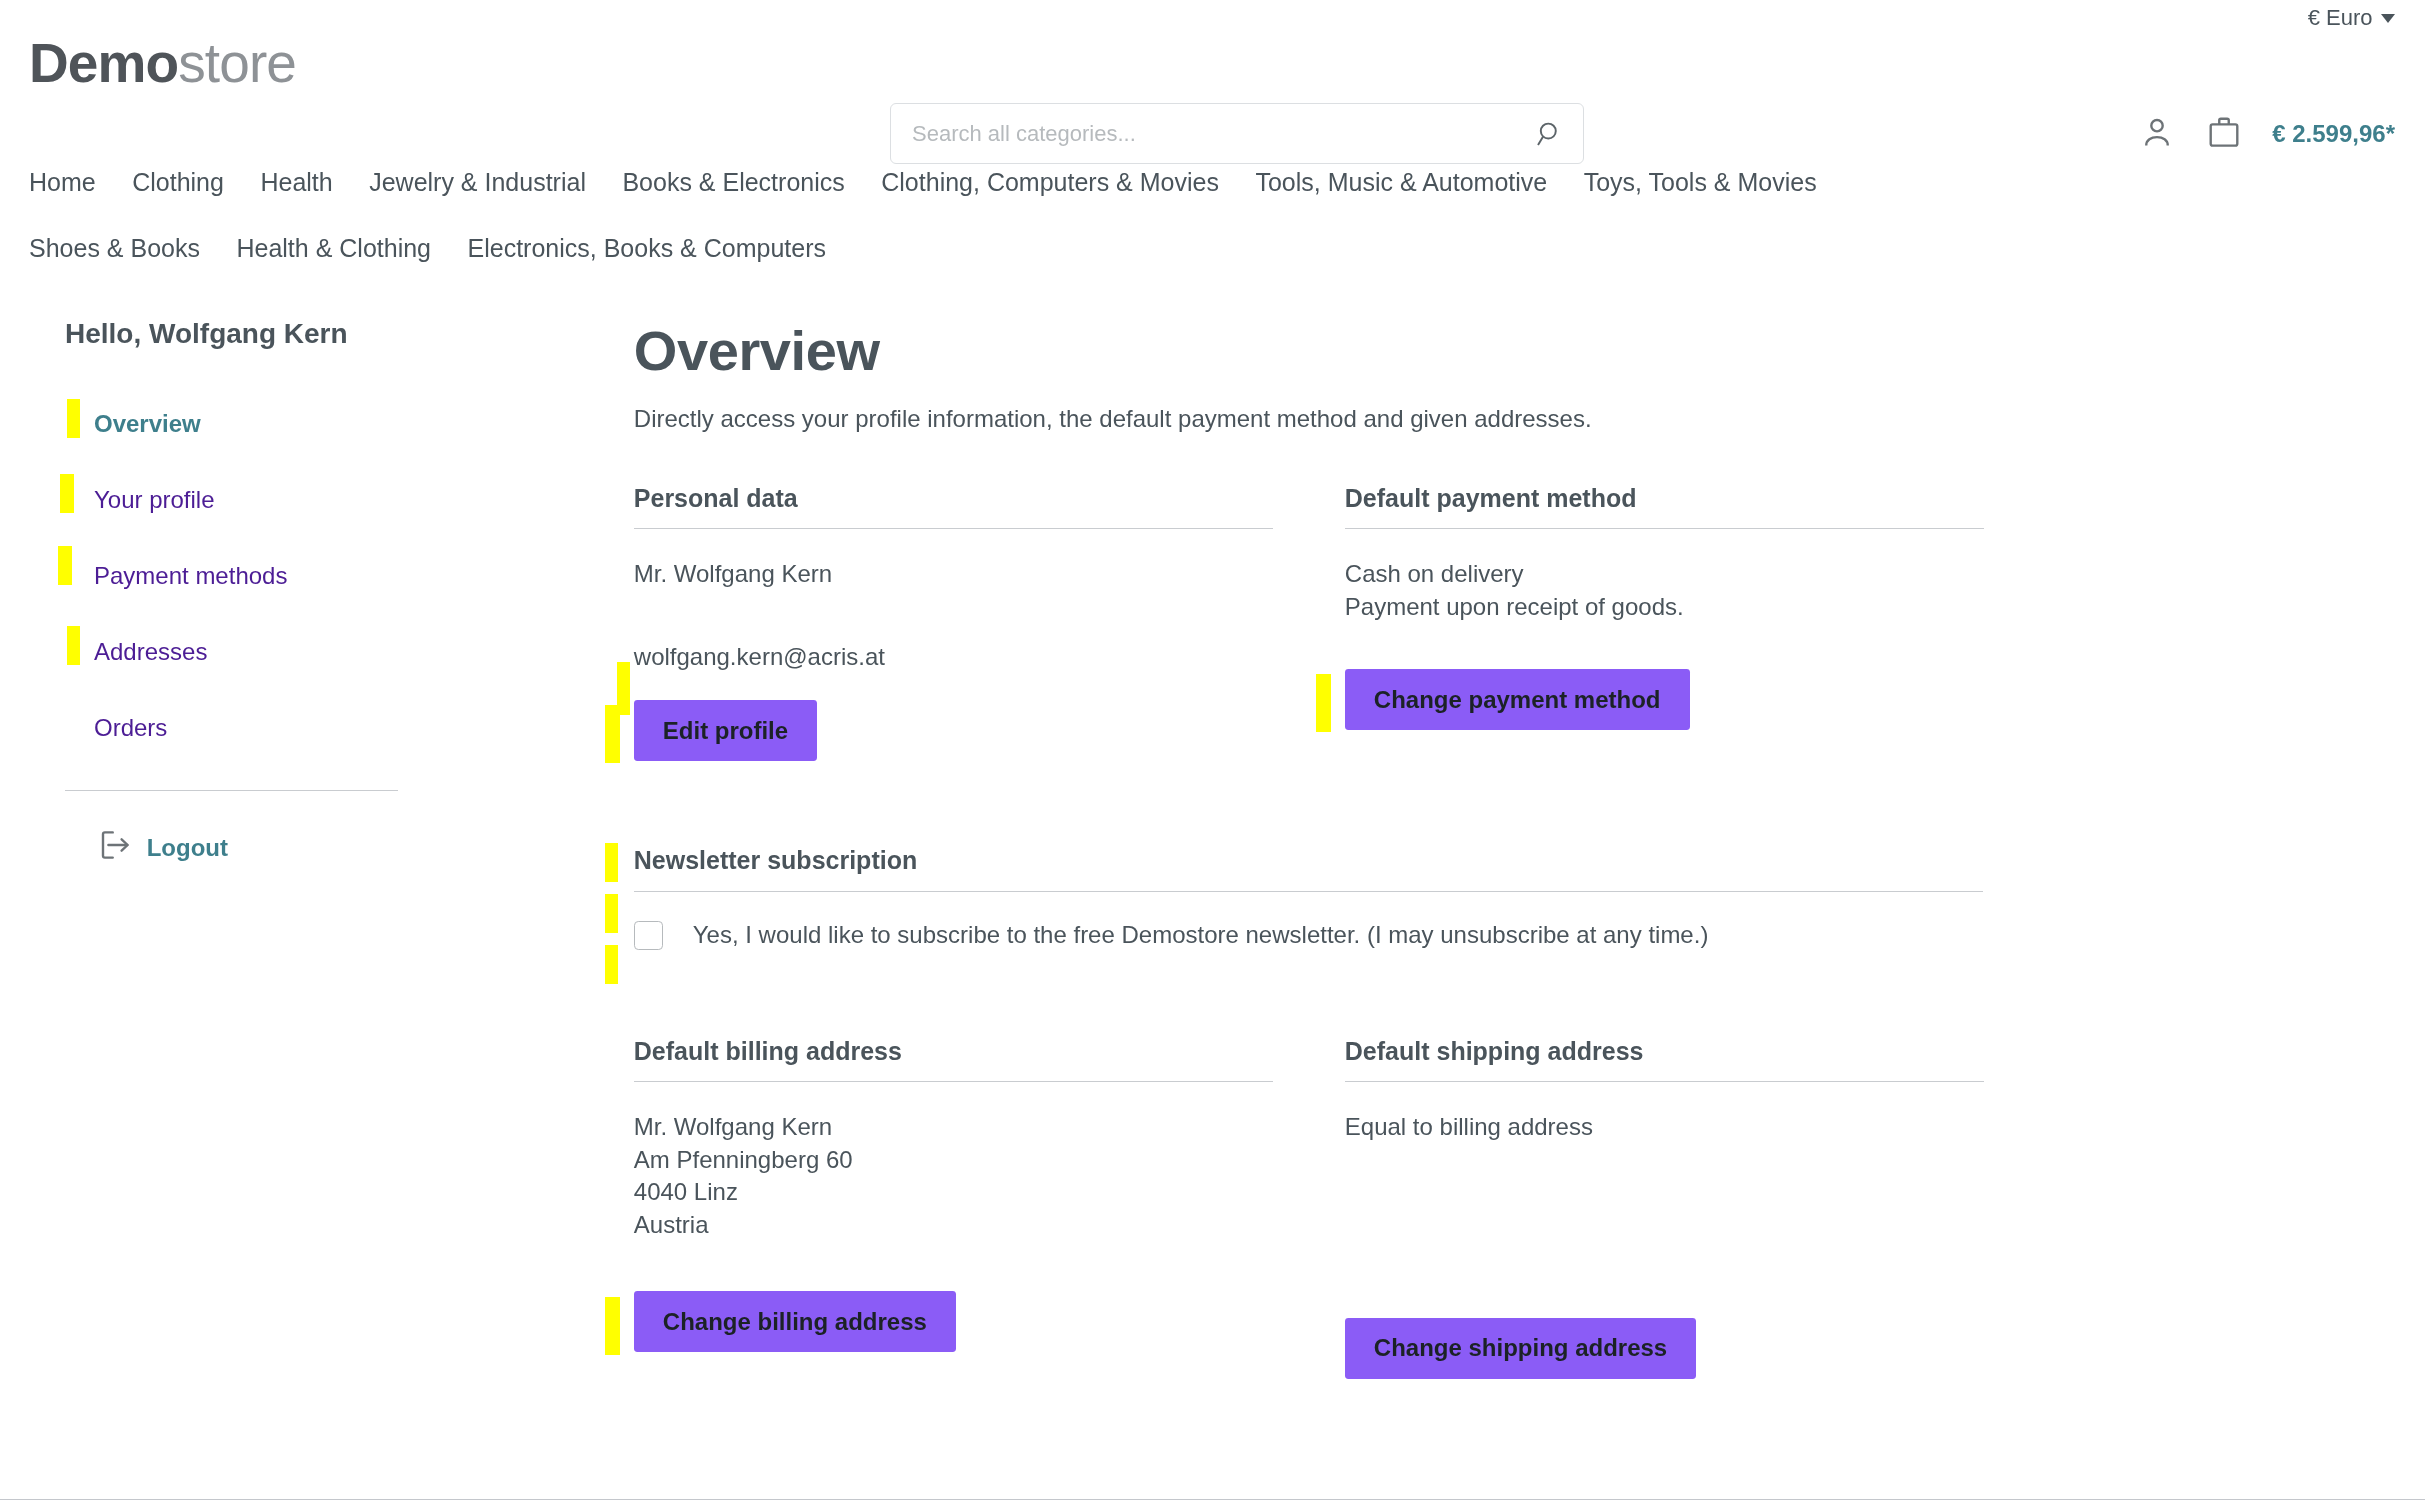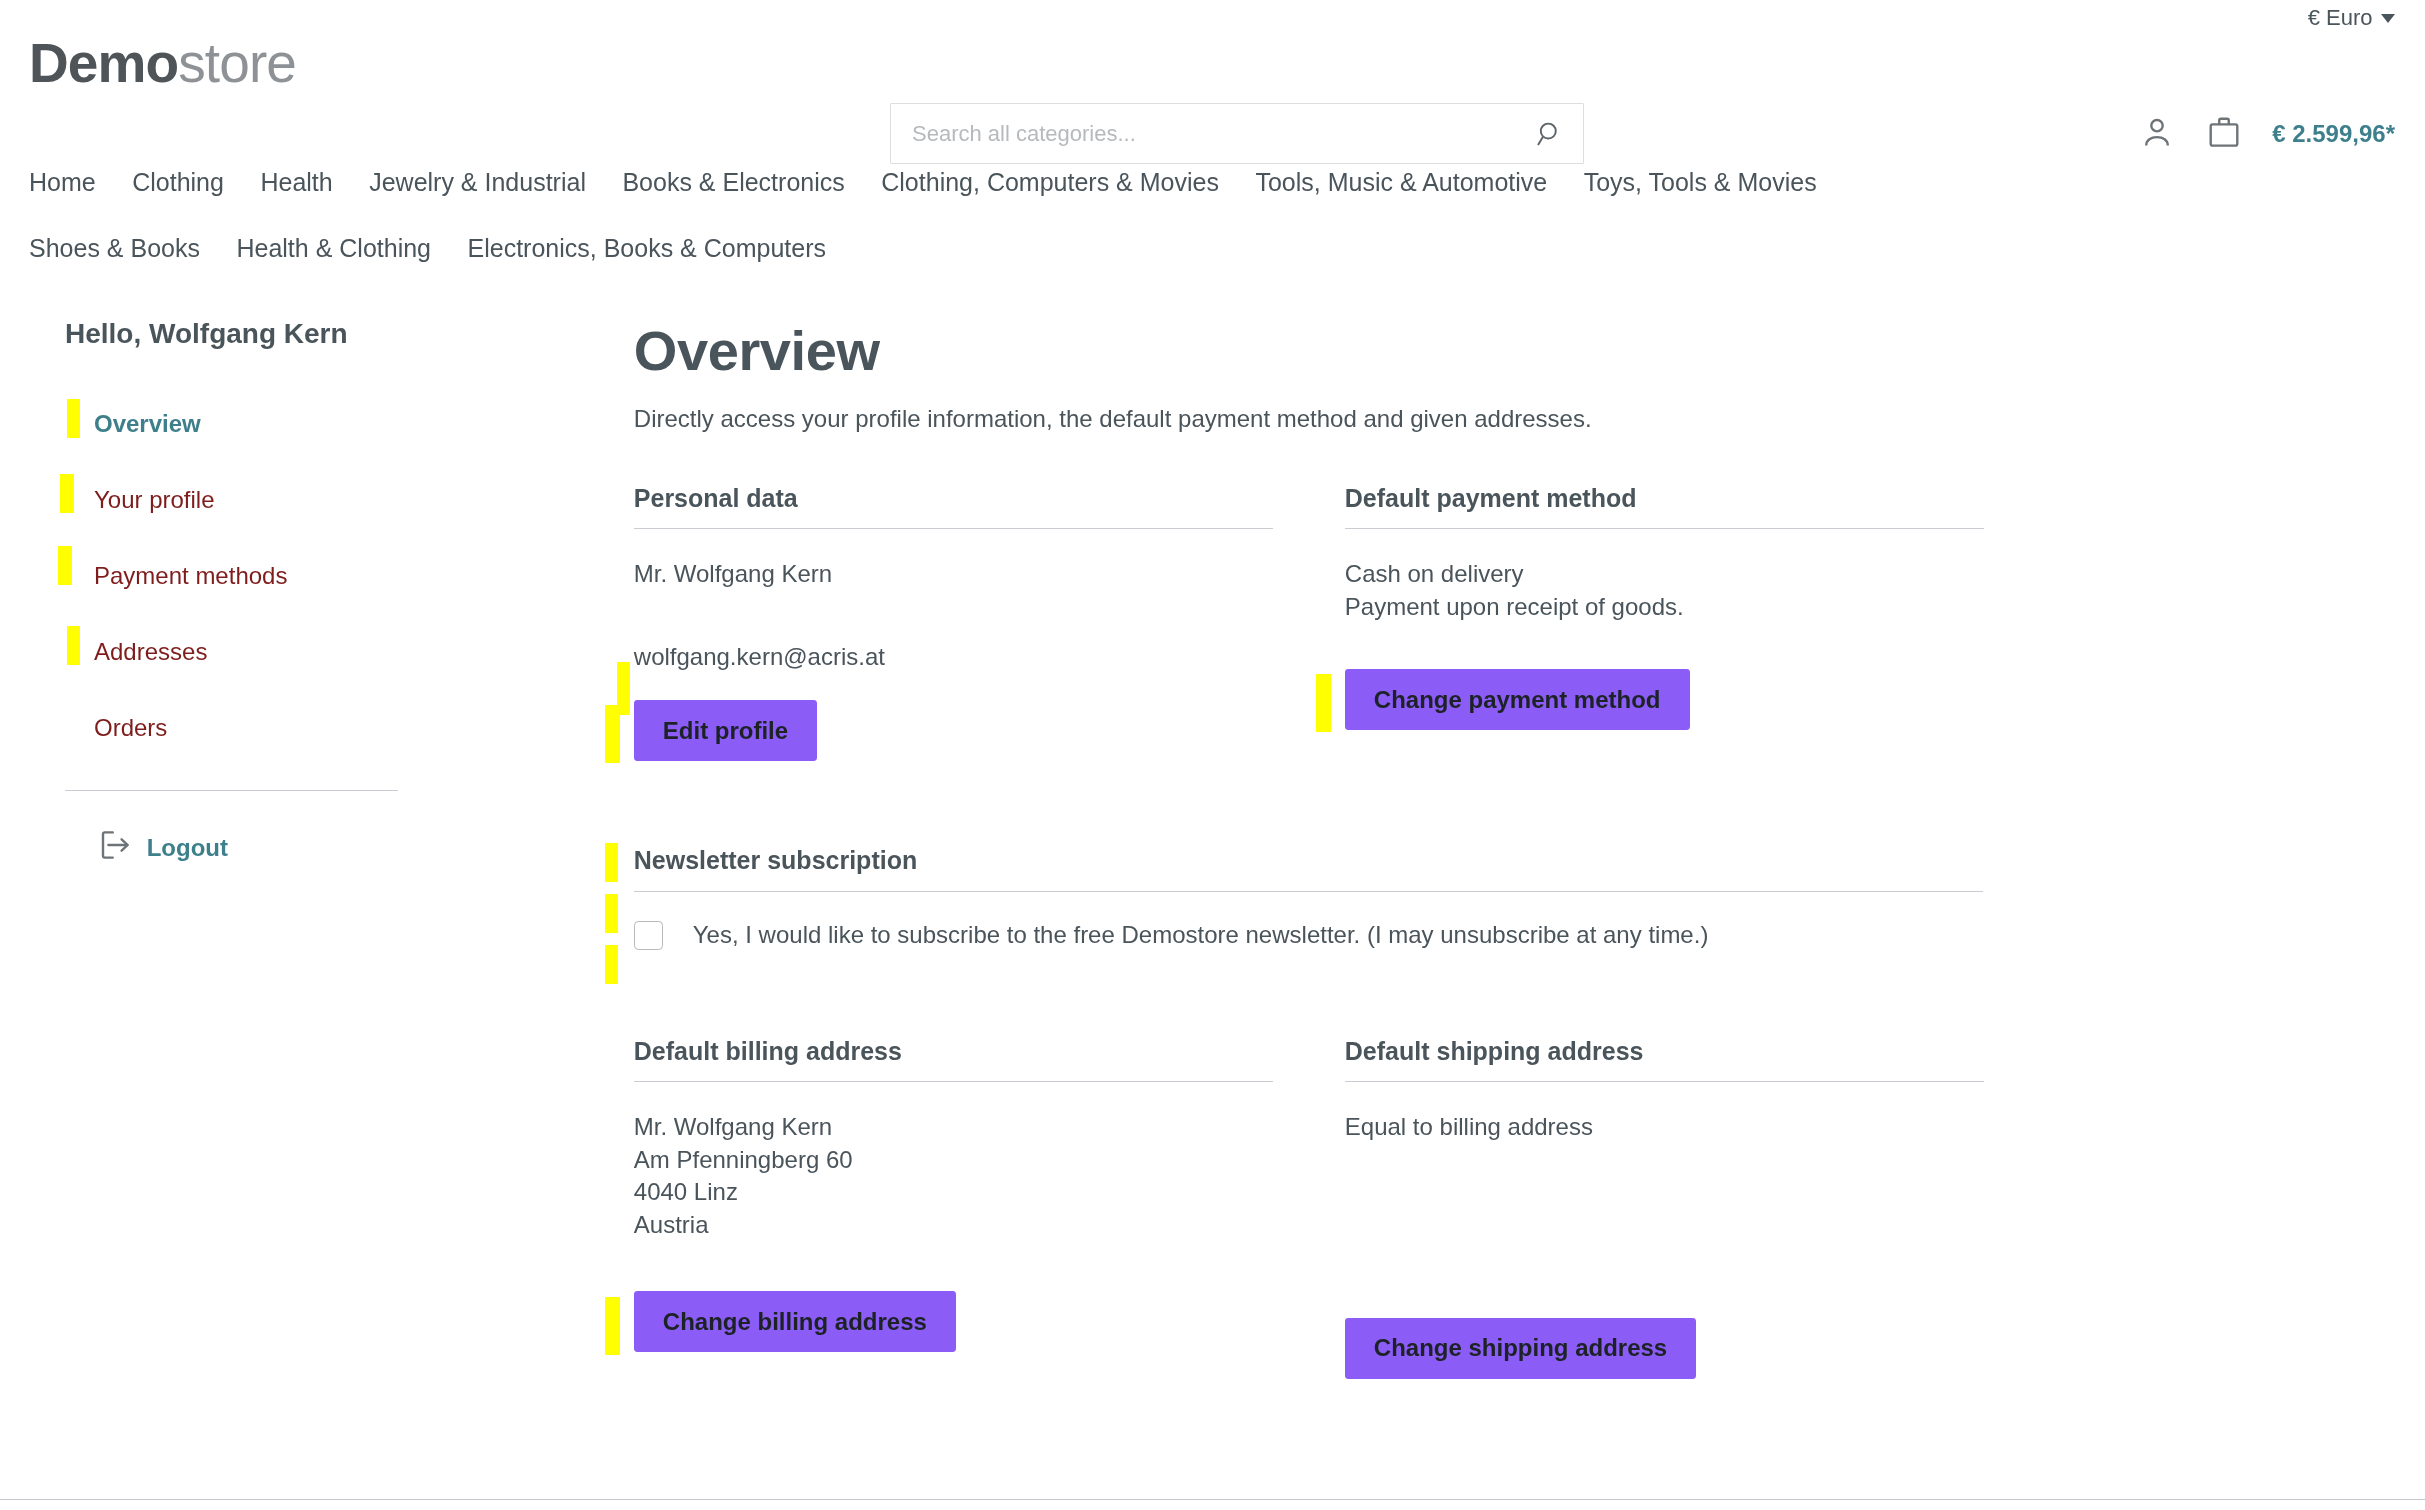--- a/index.html
+++ b/index.html
@@ -56,21 +56,21 @@
   .searchwrap {
     position: absolute;
     left: 890px;
     top: 67px;
     width: 694px;
     height: 61px;
   }
   .searchbox {
     width: 100%; height: 100%;
     border: 0.9px solid #dcdfe2;
-    border-radius: 1px;
+    border-radius: 6px;
     display: flex;
     align-items: center;
     padding: 0 19px;
     background: #fff;
   }
   .searchbox input {
     border: none;
     outline: none;
     flex: 1;
     font-size: 22px;
@@ -139,21 +139,21 @@
   .sidebar { width: 598px; flex: 0 0 598px; padding-left: 36px; }
   .greeting {
     font-size: 28px;
     font-weight: bold;
     color: #4a545b;
     margin-bottom: 36px;
   }
   .side-item {
     position: relative;
     font-size: 24px;
-    color: #7f1d1d;
+    color: #4c1d95;
     padding: 0 0 0 29px;
     height: 76px;
     display: flex;
     align-items: center;
     cursor: pointer;
   }
   .side-item.active { color: #3e7f8c; font-weight: bold; }
   .marker {
     position: absolute;
     background: #ffff00;

